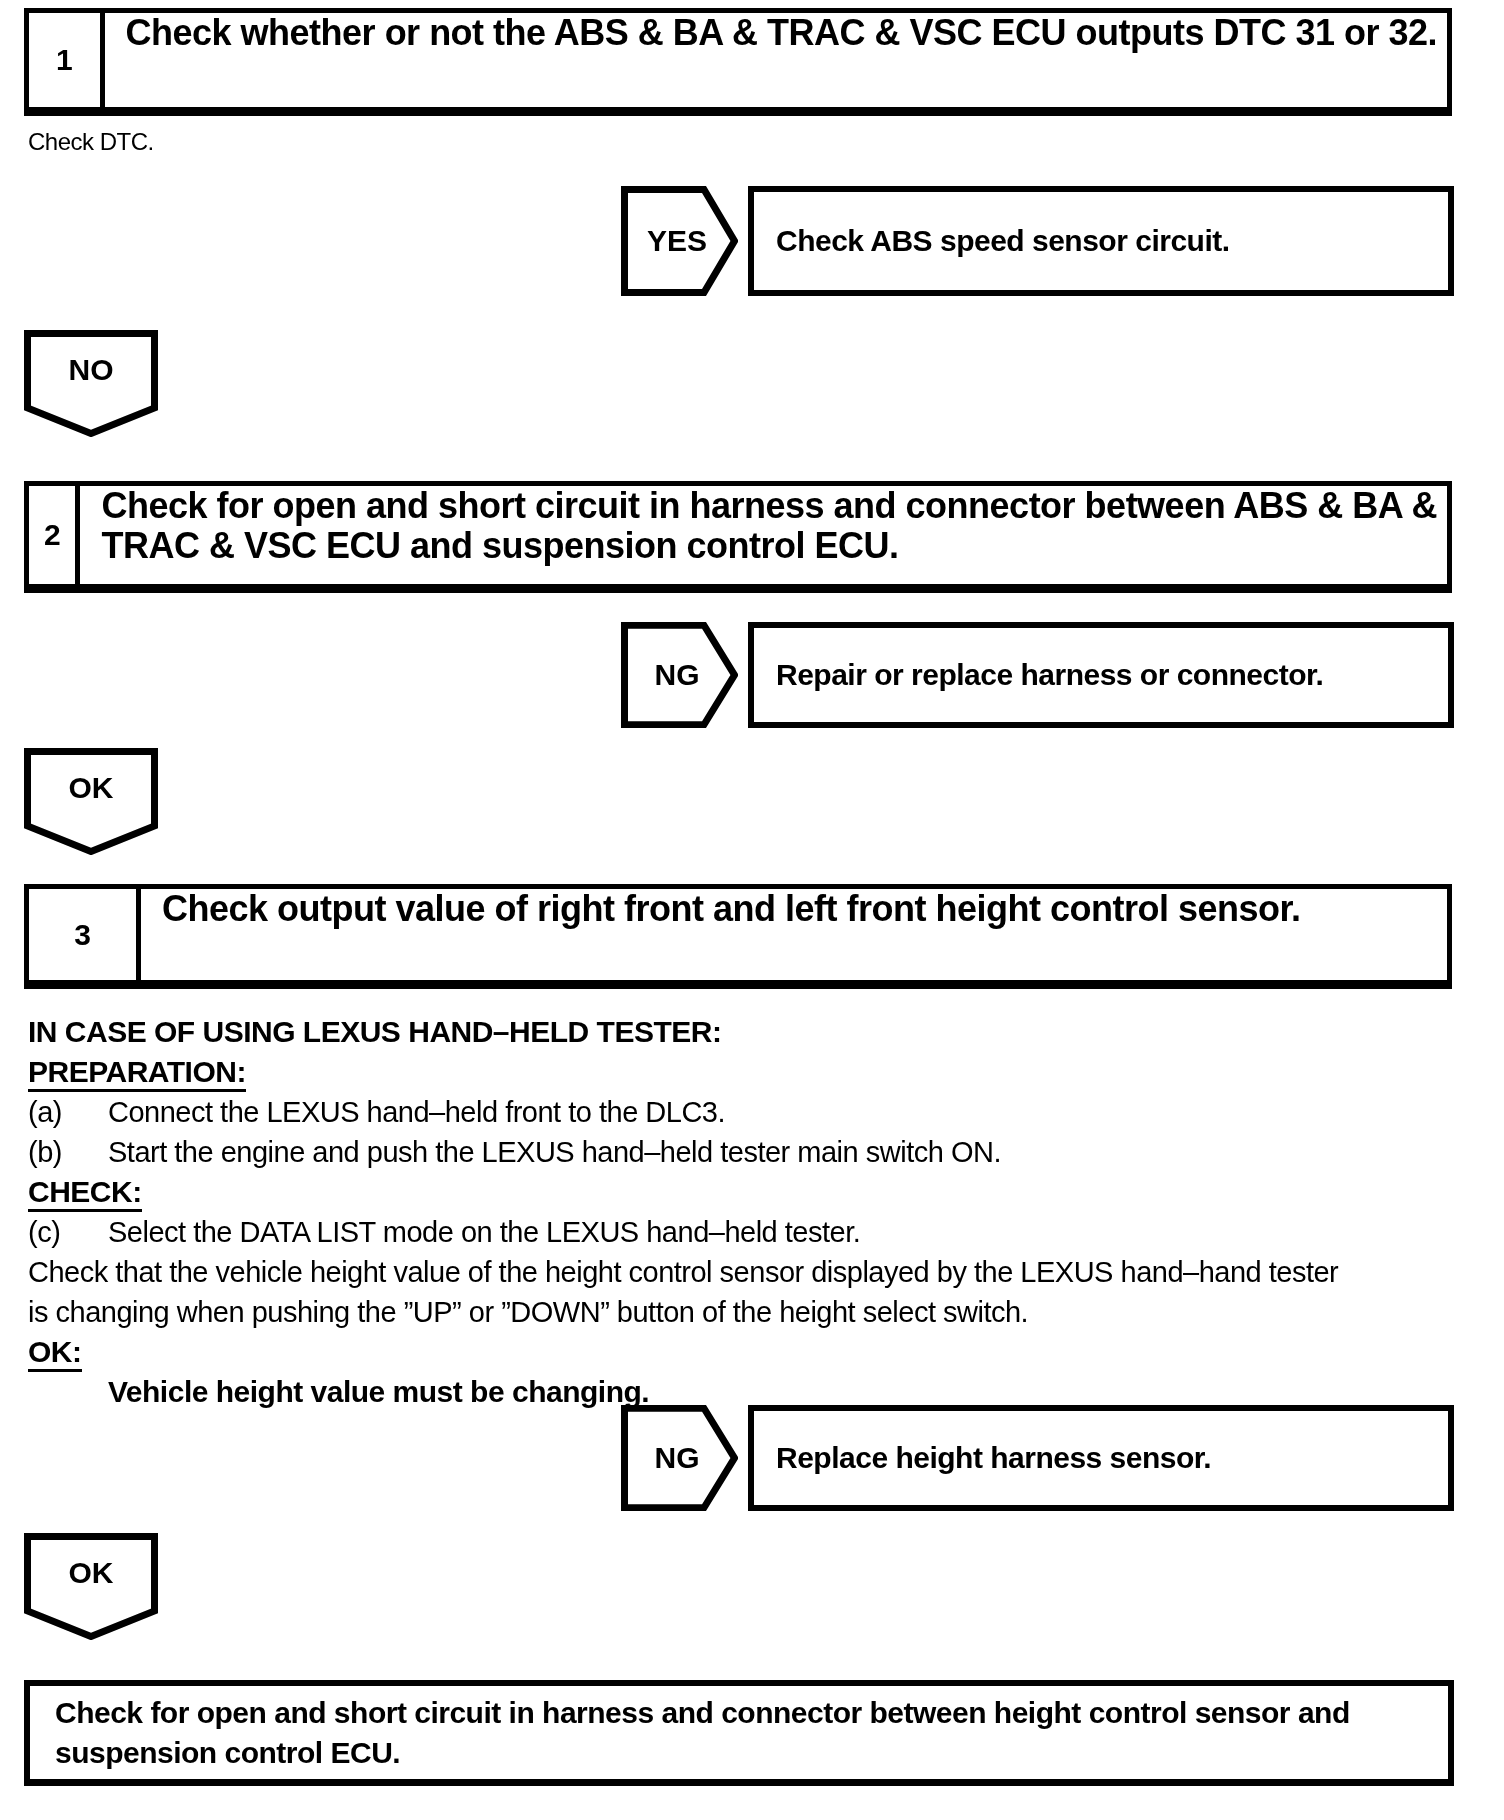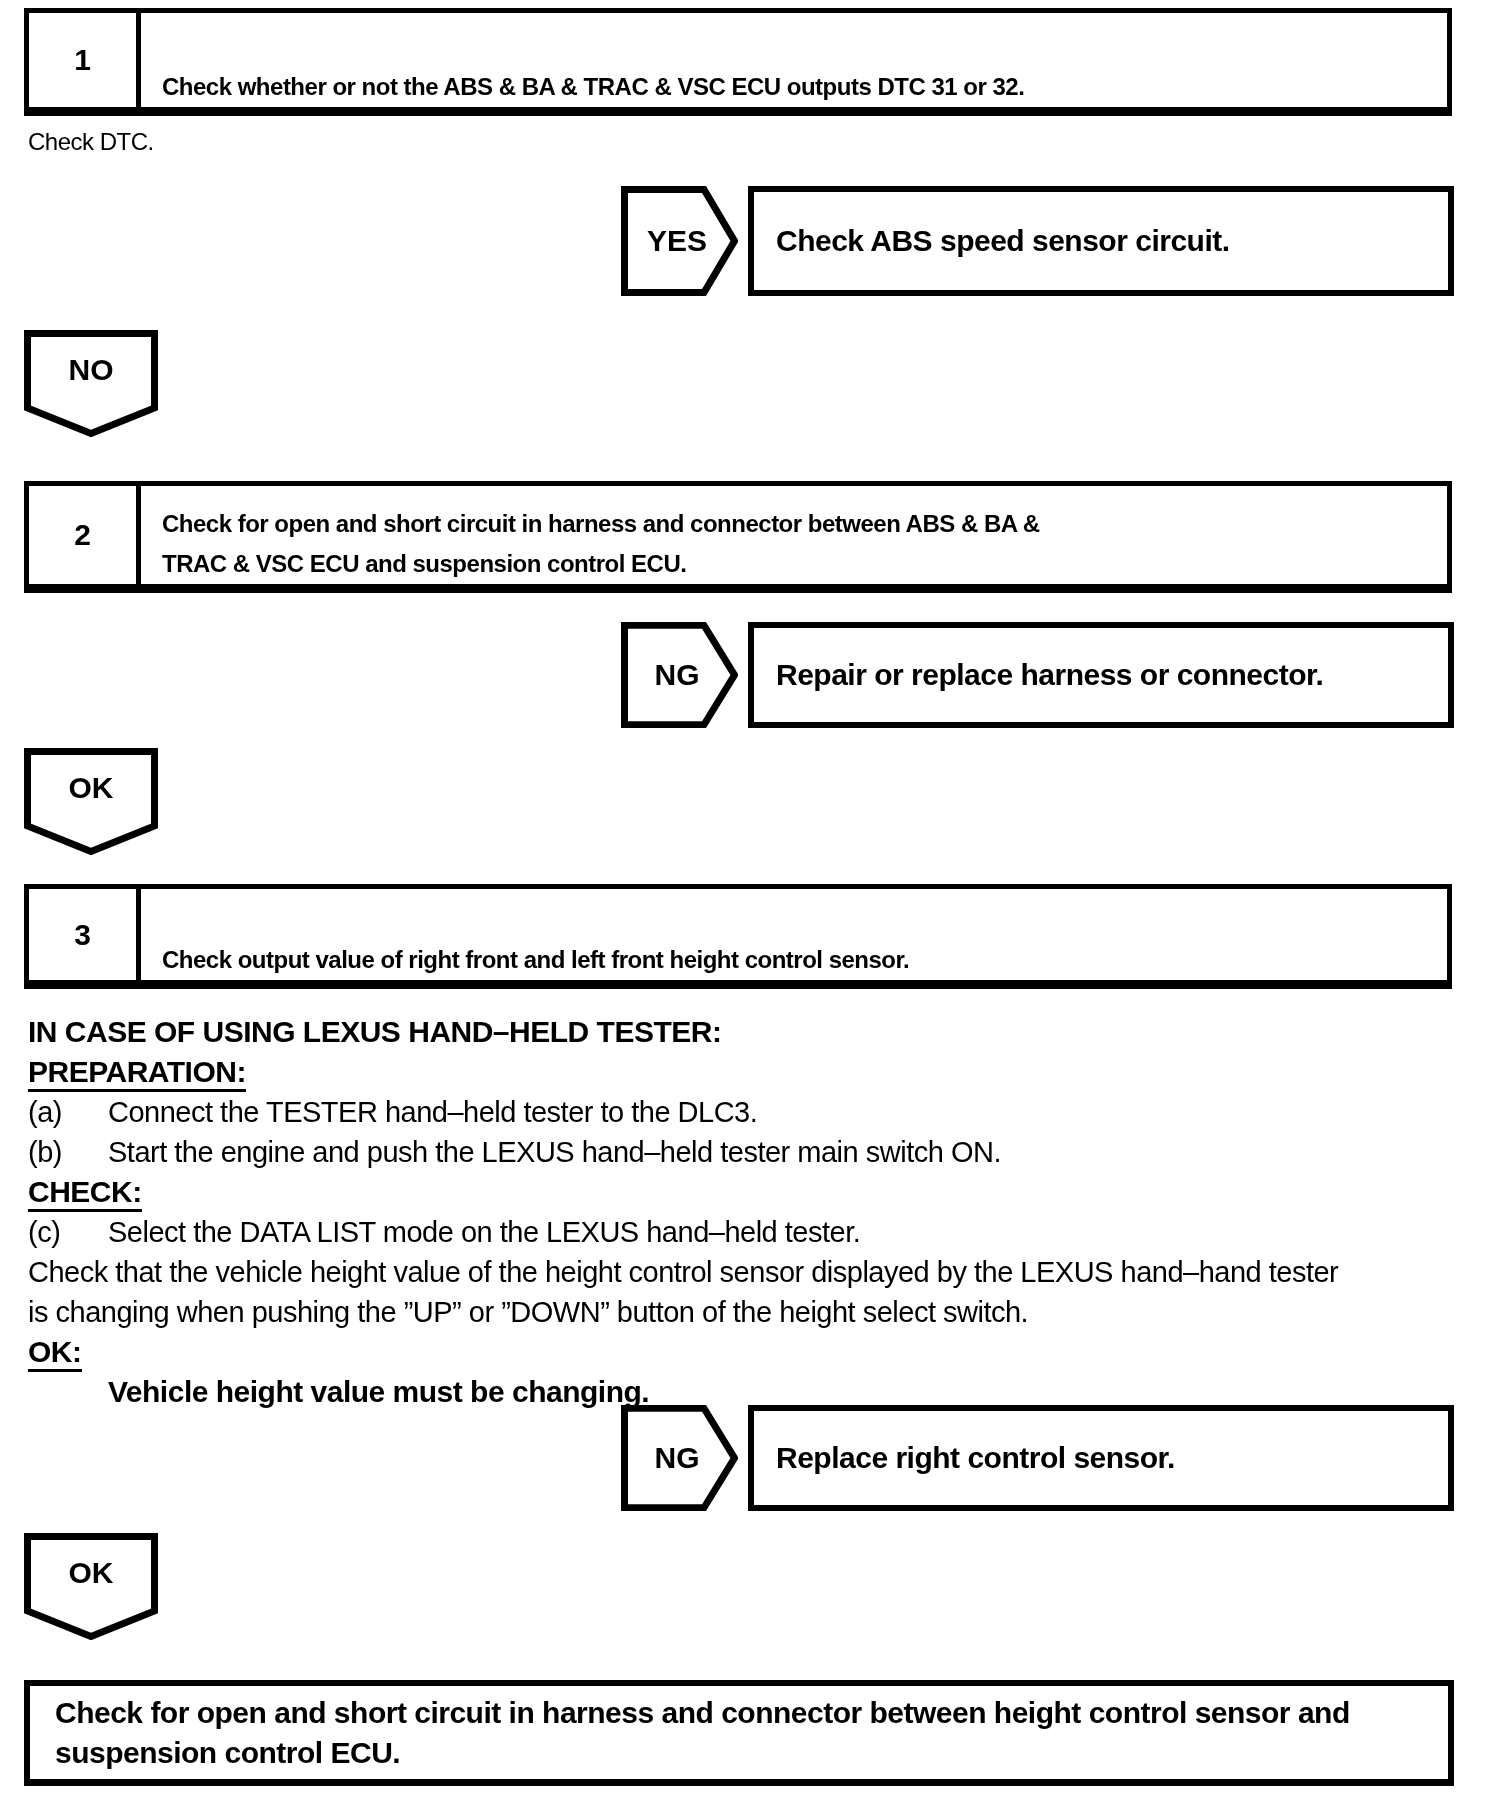--- a/index.html
+++ b/index.html
@@ -29,25 +29,25 @@
     display: flex;
     align-items: center;
     justify-content: center;
     font-weight: 700;
     font-size: 30px;
   }
   .step-box .title {
     flex: 1;
     display: flex;
     flex-direction: column;
-    justify-content: flex-end;
+    justify-content: flex-start;
     padding-left: 21px;
     padding-right: 10px;
     font-weight: 700;
-    font-size: 24px;
+    font-size: 36px;
     letter-spacing: -0.5px;
     line-height: 40px;
     white-space: nowrap;
   }
   
   .action-box {
     position: absolute;
     left: 748px;
     width: 706px;
     background: var(--paper, #fff);
@@ -183,21 +183,21 @@
       <div>Check output value of right front and left front height control sensor.</div>
     </div>
   </div>
 
   <div class="instructions">
     <div class="line t-bold">IN CASE OF USING LEXUS HAND–HELD TESTER:</div>
     <div class="line">
       <span class="t-bold ul">PREPARATION:</span>
     </div>
     <div class="line">
-      <span class="item-label">(a)</span><span>Connect the TESTER hand–held tester to the DLC3.</span>
+      <span class="item-label">(a)</span><span>Connect the LEXUS hand–held front to the DLC3.</span>
     </div>
     <div class="line">
       <span class="item-label">(b)</span><span>Start the engine and push the LEXUS hand–held tester main switch ON.</span>
     </div>
     <div class="line">
       <span class="t-bold ul">CHECK:</span>
     </div>
     <div class="line">
       <span class="item-label">(c)</span><span>Select the DATA LIST mode on the LEXUS hand–held tester.</span>
     </div>
@@ -209,21 +209,21 @@
     <div class="line t-bold indent">Vehicle height value must be changing.</div>
   </div>
 
   <div class="pent pent-right" style="left:621px;top:1405px;width:117px;height:106px">
     <svg viewBox="0 0 117 110" preserveAspectRatio="none">
       <polygon points="3.5,3.5 83,3.5 113.5,55 83,106.5 3.5,106.5" fill="#ffffff" stroke="#000000" stroke-width="7"></polygon>
     </svg>
     <div class="pent-label">NG</div>
   </div>
   <div class="action-box" style="top:1405px;height:106px">
-    <span>Replace right control sensor.</span>
+    <span>Replace height harness sensor.</span>
   </div>
 
   <div class="pent pent-down" style="left:24px;top:1533px;width:134px;height:107px">
     <svg viewBox="0 0 134 107" preserveAspectRatio="none">
       <polygon points="3.5,3.5 130.5,3.5 130.5,78 67,103.5 3.5,78" fill="#ffffff" stroke="#000000" stroke-width="7"></polygon>
     </svg>
     <div class="pent-label">OK</div>
   </div>
 
   <div class="final-box">

